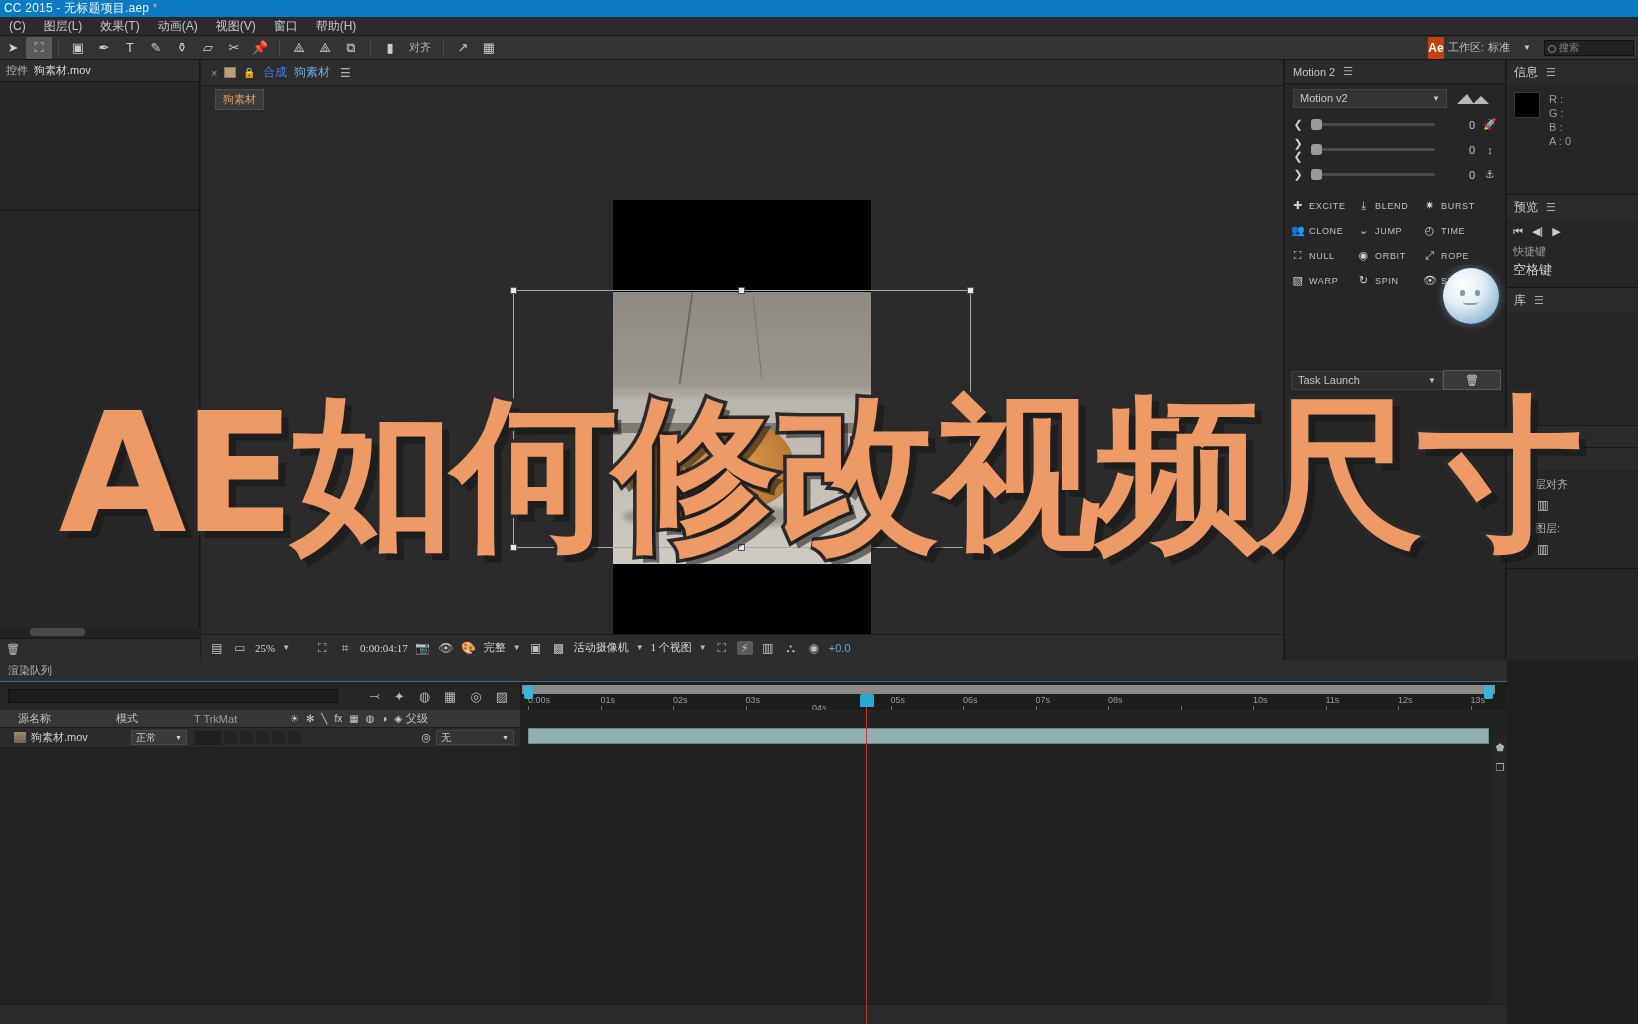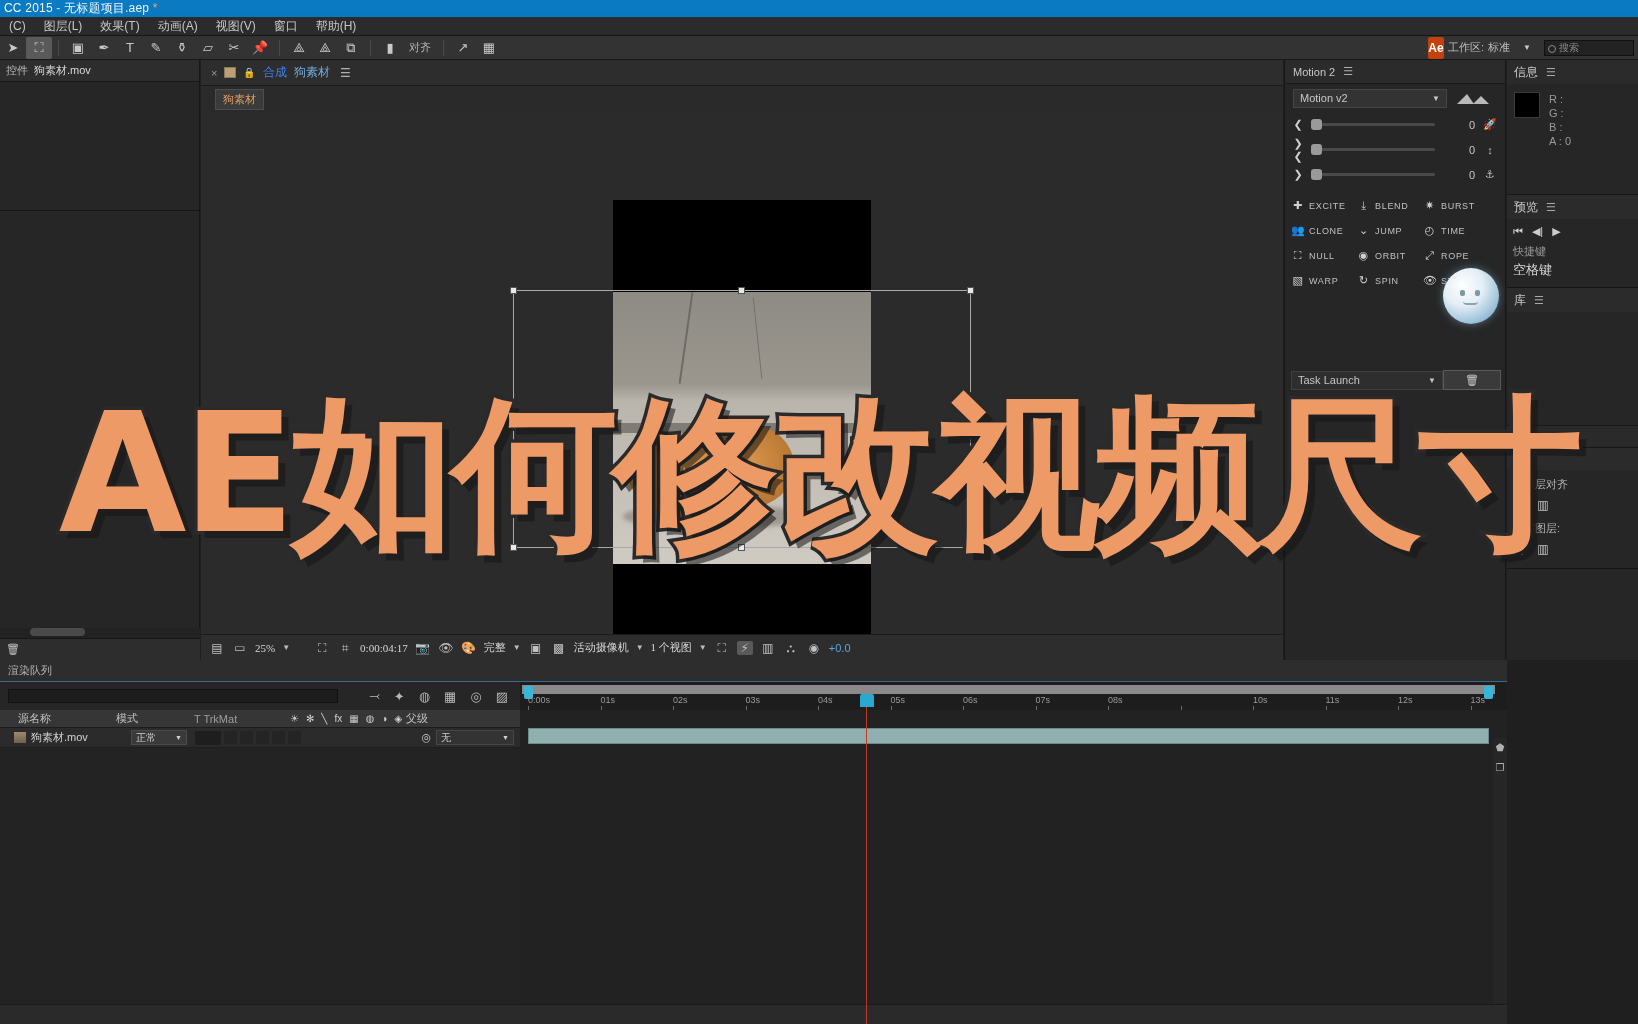--- a/index.html
+++ b/index.html
@@ -678,21 +678,21 @@
       </div>
       <div class="tl-ticks" id="ruler-ticks">
           <span class="tk" style="left: 8px;">0:00s</span>
           <span class="tkline" style="left: 8px;"></span>
           <span class="tk" style="left: 80.5px;">01s</span>
           <span class="tkline" style="left: 80.5px;"></span>
           <span class="tk" style="left: 153px;">02s</span>
           <span class="tkline" style="left: 153px;"></span>
           <span class="tk" style="left: 225.5px;">03s</span>
           <span class="tkline" style="left: 225.5px;"></span>
-          <span class="tk" style="left: 298px;">04s</span>
+          <span class="tk" style="left: 292px; margin-top: 8px;">04s</span>
           <span class="tkline" style="left: 298px;"></span>
           <span class="tk" style="left: 370.5px;">05s</span>
           <span class="tkline" style="left: 370.5px;"></span>
           <span class="tk" style="left: 443px;">06s</span>
           <span class="tkline" style="left: 443px;"></span>
           <span class="tk" style="left: 515.5px;">07s</span>
           <span class="tkline" style="left: 515.5px;"></span>
           <span class="tk" style="left: 588px;">08s</span>
           <span class="tkline" style="left: 588px;"></span>
           <span class="tk" style="left: 660.5px; margin-top: 29px;">09s</span>

